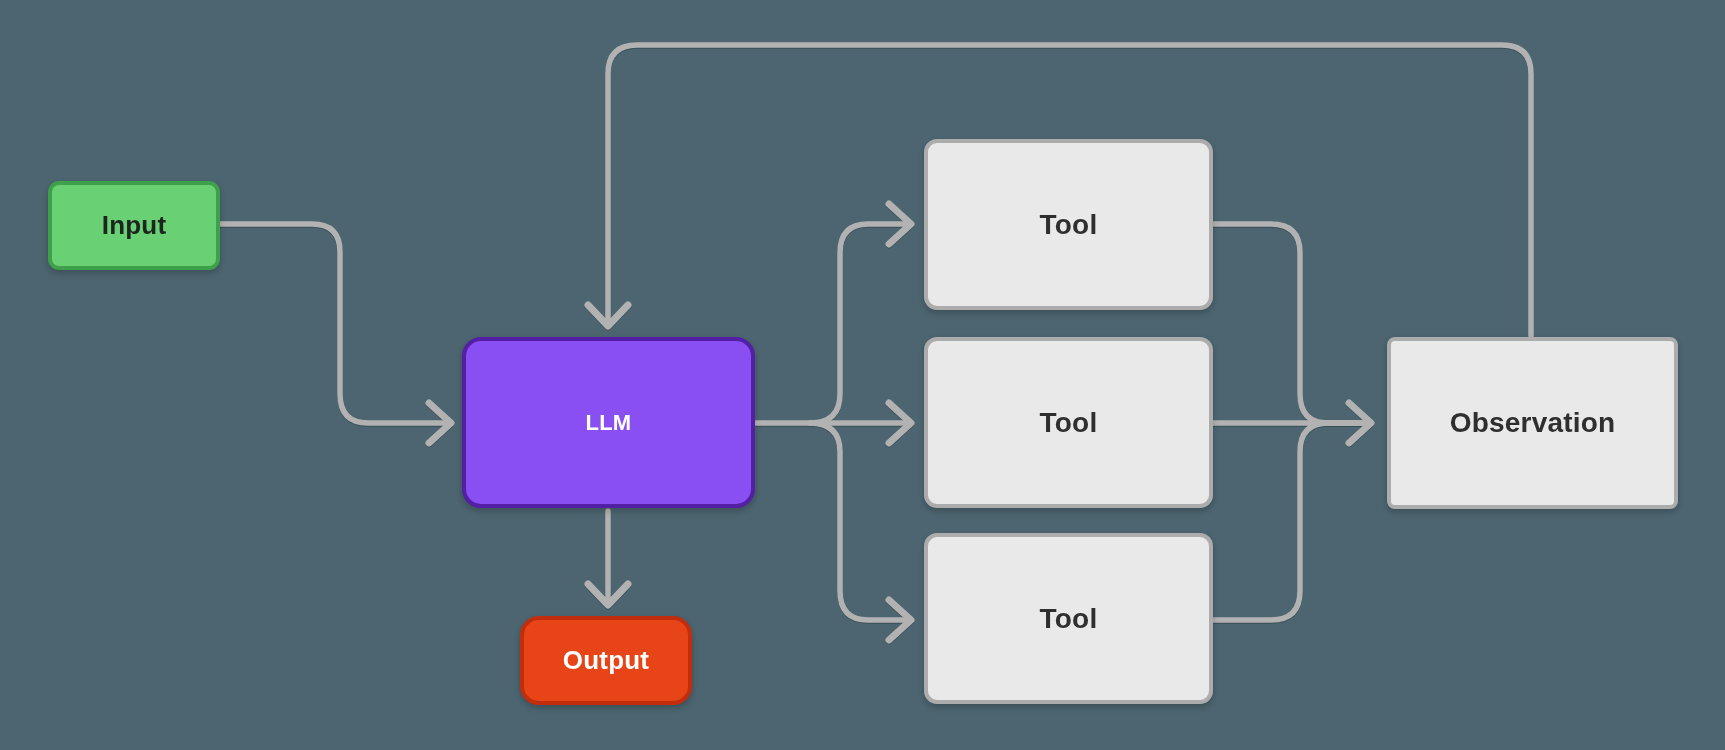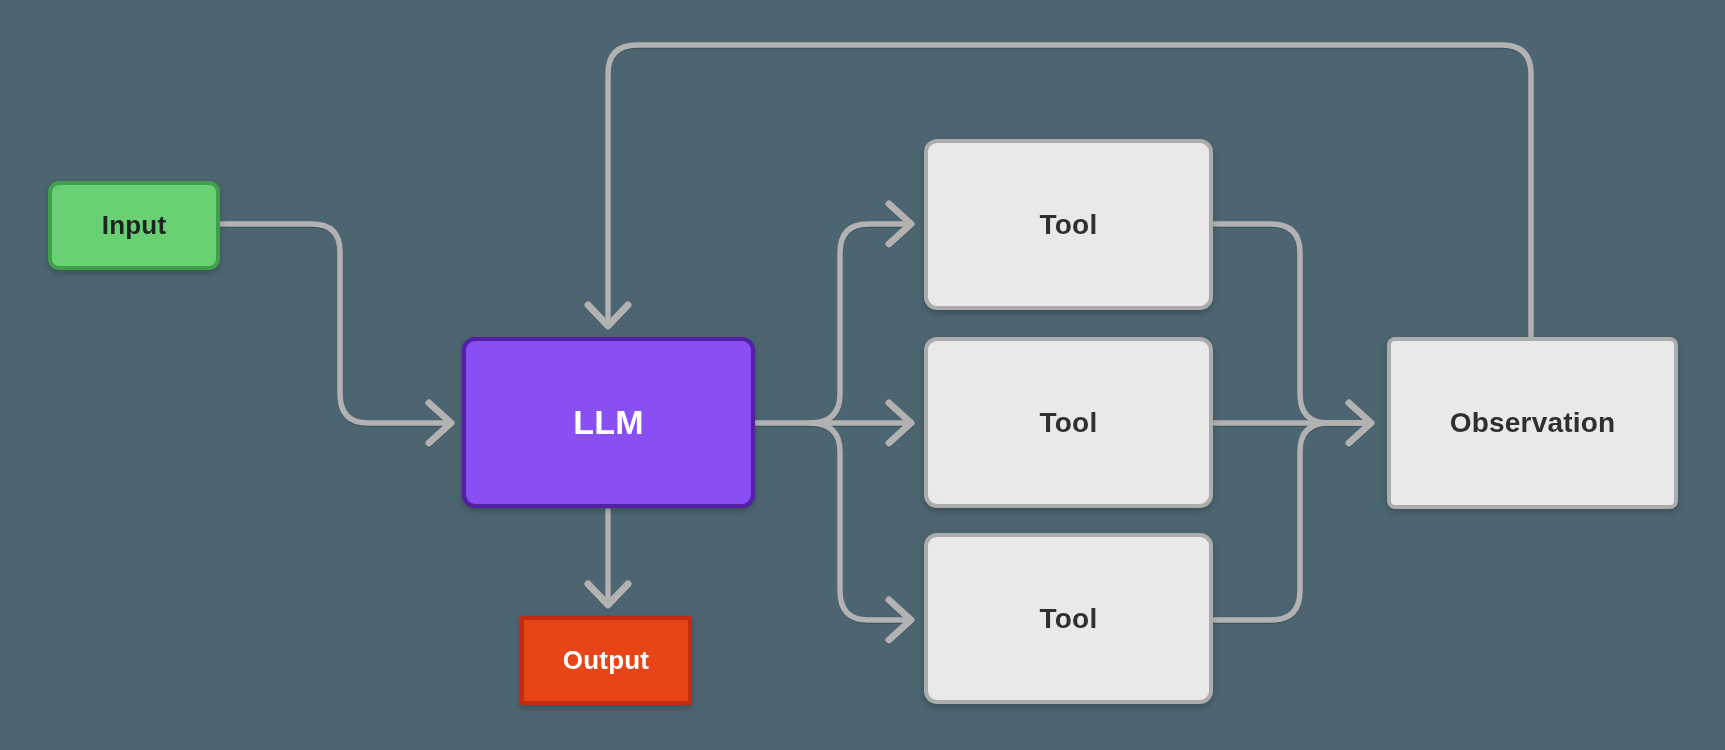--- a/index.html
+++ b/index.html
@@ -36,22 +36,22 @@
     align-items: center;
     justify-content: center;
     font-weight: bold;
     box-shadow: 0 3px 6px rgba(0,0,0,0.22);
   }
   .node .label {
     letter-spacing: 0.2px;
     user-select: none;
   }
   #node-input       { left: 48px;   top: 181px; width: 172px; height: 89px;  border-radius: 11px; font-size: 26px; }
-  #node-llm         { left: 462px;  top: 337px; width: 293px; height: 171px; border-radius: 13px; font-size: 34px; }
-  #node-output      { left: 520px;  top: 616px; width: 172px; height: 89px;  border-radius: 1px; font-size: 26px; }
+  #node-llm         { left: 462px;  top: 337px; width: 293px; height: 171px; border-radius: 19px; font-size: 22px; }
+  #node-output      { left: 520px;  top: 616px; width: 172px; height: 89px;  border-radius: 19px; font-size: 26px; }
   #node-tool1       { left: 924px;  top: 139px; width: 289px; height: 171px; border-radius: 13px; font-size: 28px; }
   #node-tool2       { left: 924px;  top: 337px; width: 289px; height: 171px; border-radius: 13px; font-size: 28px; }
   #node-tool3       { left: 924px;  top: 533px; width: 289px; height: 171px; border-radius: 13px; font-size: 28px; }
   #node-observation { left: 1387px; top: 337px; width: 291px; height: 172px; border-radius: 8px; font-size: 28px; }
 </style>
 </head>
 <body>
 
 <div id="canvas" style="background: rgb(76, 101, 112);">
 

